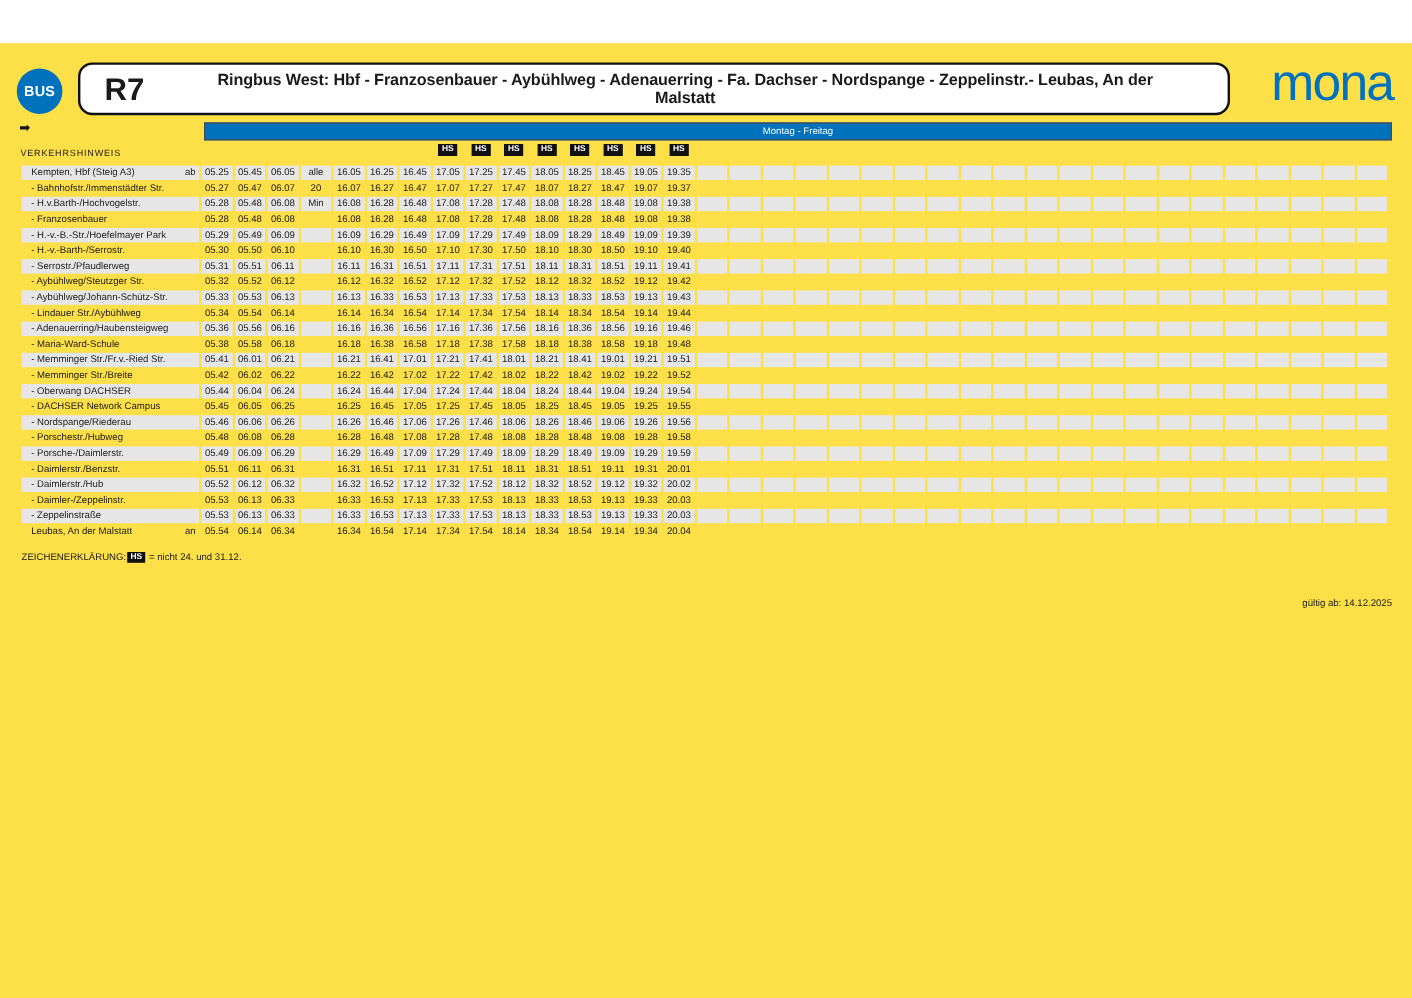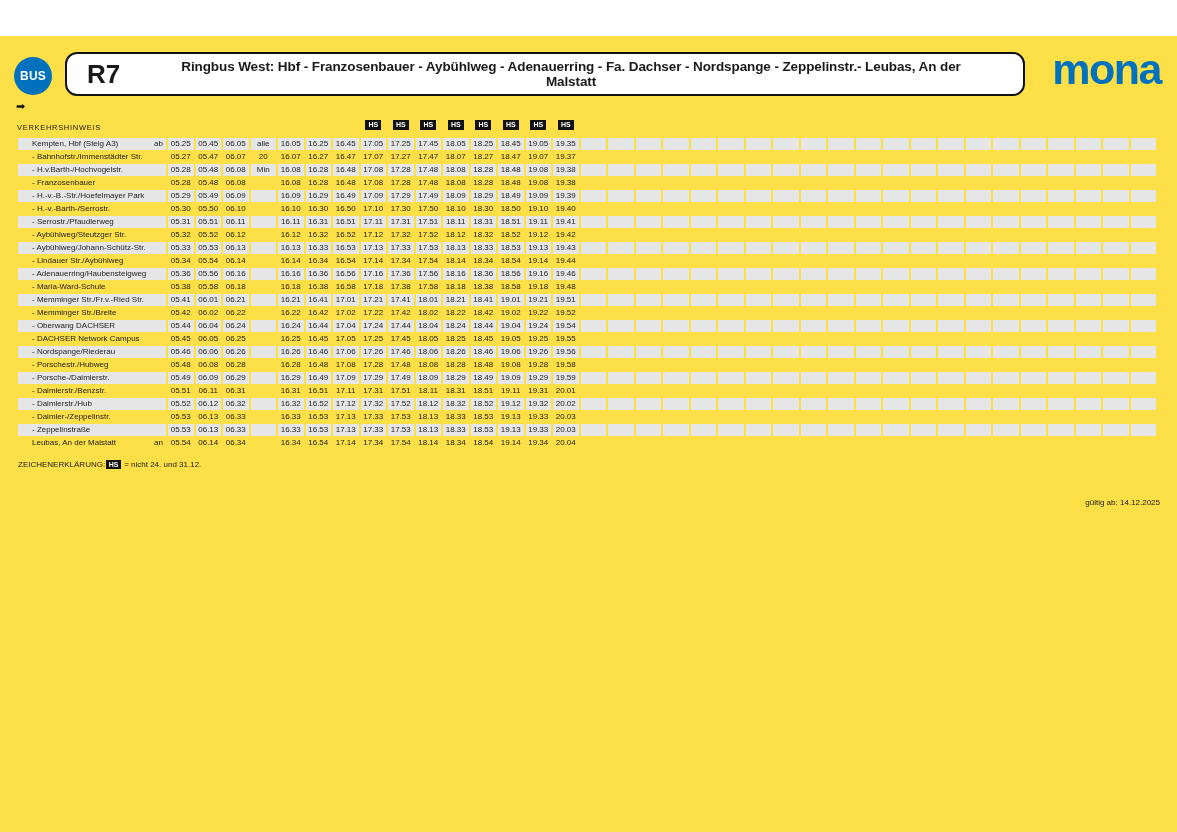--- a/index.html
+++ b/index.html
@@ -16,21 +16,21 @@
     letter-spacing:0.2px;
   }
   .title-box {
     position:absolute; left:65px; top:16px; width:960px; height:44px;
     border:2.5px solid #111; border-radius:12px; background:#fff;
     display:flex; align-items:center;
   }
   .route-number { font-size:26px; font-weight:700; margin-left:20px; width:72px; }
   .route-title { flex:1; text-align:center; font-weight:700; font-size:13.5px; letter-spacing:-0.1px; padding-right:40px; }
   .mona-logo {
-    position:absolute; right:16px; top:12px; font-size:43px; font-weight:700;
+    position:absolute; right:16px; top:12px; font-size:43px; font-weight:400;
     color:#0071BC; letter-spacing:-1.5px; line-height:1;
   }
   
   .dir-arrow { position:absolute; left:16px; top:64px; font-size:11px; color:#111; }
   .day-band {
     position:absolute; left:170px; top:66px; width:990px; height:15px;
     background:#0071BC; border:1px solid #4a4a4a; color:#fff; font-size:8px;
     text-align:center; line-height:13px;
   }
   .verkehrshinweis {
@@ -41,21 +41,21 @@
   .hs-row { position:absolute; left:18px; top:84px; height:11px; }
   .hs-badge {
     background:#111; color:#fff; font-size:7px; font-weight:700;
     width:16px; height:10px; line-height:10px; text-align:center; justify-self:center;
   }
   
   .timetable { position:absolute; left:18px; top:102px; }
   .trow { height:12px; margin-bottom:1px; }
   .cell { height:12px; font-size:8px; line-height:12px; white-space:nowrap; overflow:hidden; }
   .trow.shade .cell { background:#e6e6e6; }
-  .name-cell { display:flex; justify-content:space-between; padding-left:14px; }
+  .name-cell { display:flex; justify-content:space-between; padding-left:8px; }
   .name-cell .ab-an { padding-right:3px; }
   .tcell { text-align:center; }
   
   .legend { position:absolute; left:18px; top:424px; font-size:8px; display:flex; align-items:center; }
   .legend .hs-badge-inline {
     background:#111; color:#fff; font-size:7px; font-weight:700; width:15px; height:9px;
     line-height:9px; text-align:center; display:inline-block; margin:0 3px 0 1px;
   }
   .info { position:absolute; left:18px; top:445px; font-size:8px; line-height:9.5px; }
   .valid { position:absolute; right:17px; top:462px; font-size:8px; }
@@ -69,20 +69,21 @@
 
   <div class="title-box">
     <div class="route-number">R7</div>
     <div class="route-title">Ringbus West: Hbf - Franzosenbauer - Aybühlweg - Adenauerring - Fa. Dachser - Nordspange - Zeppelinstr.- Leubas, An der Malstatt</div>
   </div>
 
   <div class="mona-logo">mona</div>
 
   <span class="dir-arrow">➡</span>
 
+  <div class="day-band">Montag - Freitag</div>
 
   <div class="verkehrshinweis">VERKEHRSHINWEIS</div>
 
   <div class="hs-row cols" id="hs-row">
       <div class="hs-badge" style="grid-column: 9;">HS</div>
       <div class="hs-badge" style="grid-column: 10;">HS</div>
       <div class="hs-badge" style="grid-column: 11;">HS</div>
       <div class="hs-badge" style="grid-column: 12;">HS</div>
       <div class="hs-badge" style="grid-column: 13;">HS</div>
       <div class="hs-badge" style="grid-column: 14;">HS</div>

